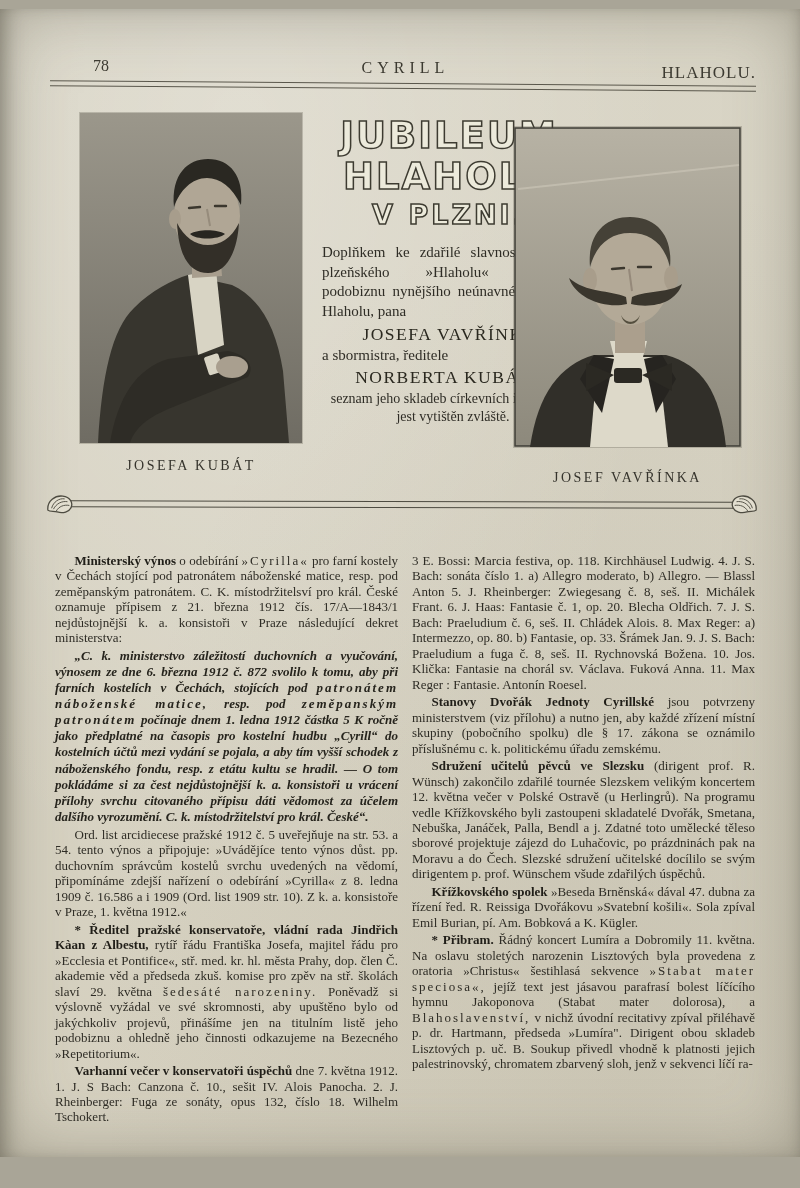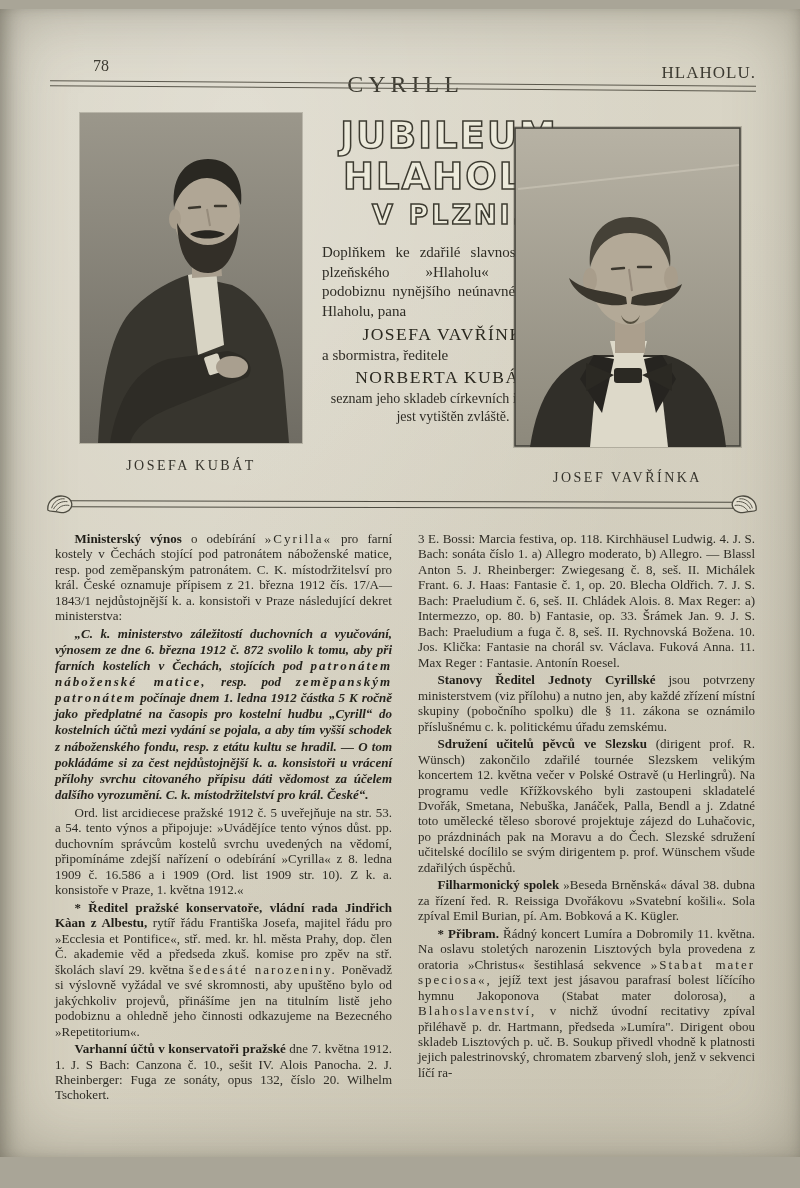--- a/index.html
+++ b/index.html
@@ -10,21 +10,21 @@
       radial-gradient(ellipse at 80% 90%, rgba(120,112,90,0.12), rgba(120,112,90,0) 60%),
       linear-gradient(#d9d5c6,#d5d0bf);
     box-shadow: inset 0 0 70px rgba(86,82,66,0.38), inset 14px 0 22px -12px rgba(60,58,48,0.55), inset -8px 0 16px -10px rgba(60,58,48,0.35);
     font-family:"Liberation Serif", serif;
     color:#2e2c25;
     margin-top:9px;
   }
   
   .hdr{position:absolute;top:46px;left:55px;right:44px;height:26px;color:#3c3a31;}
   .hdr .pg{position:absolute;left:38px;top:2px;font-size:16px;}
-  .hdr .jr{position:absolute;left:0;right:0;top:16px;text-align:center;font-size:24px;letter-spacing:5px;}
+  .hdr .jr{position:absolute;left:0;right:0;top:4px;text-align:center;font-size:16px;letter-spacing:5px;}
   .hdr .vol{position:absolute;right:0;top:8px;font-size:17px;letter-spacing:1px;}
   .hdr-rule{position:absolute;top:74px;left:50px;width:706px;height:4px;
     border-top:1.5px solid #5a574c;border-bottom:1.5px solid #5a574c;transform:rotate(0.45deg);}
   
   .photo{position:absolute;box-shadow:0 0 0 1px rgba(70,66,55,0.25);}
   .photo svg{display:block;width:100%;height:100%;}
   .photo-left{left:80px;top:104px;width:222px;height:330px;}
   .photo-right{left:514px;top:118px;width:227px;height:320px;}
   
   .feature-title{position:absolute;left:314px;top:106px;width:270px;text-align:center;}
@@ -44,21 +44,21 @@
   .caption{position:absolute;text-align:center;font-size:14px;letter-spacing:2.5px;color:#35332c;}
   .caption-left{left:80px;top:449px;width:222px;}
   .caption-right{left:514px;top:461px;width:227px;}
   
   .divider{position:absolute;left:46px;top:482px;width:712px;height:26px;display:flex;align-items:center;}
   .divider .orn{width:28px;height:23px;flex:0 0 auto;}
   .divider .orn svg{display:block;width:100%;height:100%;}
   .divider .orn.flip svg{transform:scaleX(-1);}
   .divider .dline{flex:1;height:5px;border-top:1.6px solid #4d4b41;border-bottom:1.6px solid #4d4b41;margin:0 -3px;transform:rotate(0.12deg);}
   
-  .bodycols{position:absolute;left:55px;top:522px;width:700px;display:flex;gap:26px;}
+  .bodycols{position:absolute;left:55px;top:544px;width:700px;display:flex;gap:14px;}
   .col{width:343px;font-size:13px;line-height:1.19;text-align:justify;color:#2e2c25;}
   .bpar{margin:0 0 2px 0;}
   .bpar.ind{text-indent:1.5em;}
   .bpar.allbold{font-weight:bold;color:#26241d;line-height:1.24;font-style:italic;}
   .seg-lead{font-weight:bold;color:#201e18;}
   .seg-normal{}
   .seg-spaced{letter-spacing:2px;}
   .seg-bold{font-weight:bold;}
   .seg-boldspaced{font-weight:bold;letter-spacing:2px;}
 </style>
@@ -162,24 +162,24 @@
       </svg>
     </span>
   </div>
 
   <div class="bodycols">
     <div class="col">
         <p class="bpar ind"><span class="seg-lead">Ministerský výnos</span><span class="seg-normal"> o odebírání </span><span class="seg-spaced">»Cyrilla«</span><span class="seg-normal"> pro farní kostely v Čechách stojící pod patronátem náboženské matice, resp. pod zeměpanským patronátem. C. K. místodržitelsví pro král. České oznamuje přípisem z 21. března 1912 čís. 17/A—1843/1 nejdůstojnější k. a. konsistoři v Praze následující dekret ministerstva:</span></p>
         <p class="bpar ind allbold"><span class="seg-bold">„C. k. ministerstvo záležitostí duchovních a vyučování, výnosem ze dne 6. března 1912 č. 872 svolilo k tomu, aby při farních kostelích v Čechách, stojících pod </span><span class="seg-boldspaced">patronátem náboženské matice,</span><span class="seg-bold"> resp. pod </span><span class="seg-boldspaced">zeměpanským patronátem</span><span class="seg-bold"> počínaje dnem 1. ledna 1912 částka 5 K ročně jako předplatné na časopis pro kostelní hudbu „Cyrill“ do kostelních účtů mezi vydání se pojala, a aby tím vyšší schodek z náboženského fondu, resp. z etátu kultu se hradil. — O tom pokládáme si za čest nejdůstojnější k. a. konsistoři u vrácení přílohy svrchu citovaného přípisu dáti vědomost za účelem dalšího vyrozumění. C. k. místodržitelství pro král. České“.</span></p>
         <p class="bpar ind"><span class="seg-normal">Ord. list arcidiecese pražské 1912 č. 5 uveřejňuje na str. 53. a 54. tento výnos a připojuje: »Uvádějíce tento výnos důst. pp. duchovním správcům kostelů svrchu uvedených na vědomí, připomínáme zdejší nařízení o odebírání »Cyrilla« z 8. ledna 1909 č. 16.586 a i 1909 (Ord. list 1909 str. 10). Z k. a. konsistoře v Praze, 1. května 1912.«</span></p>
         <p class="bpar ind"><span class="seg-lead">* Ředitel pražské konservatoře, vládní rada Jindřich Kàan z Albestu,</span><span class="seg-normal"> rytíř řádu Františka Josefa, majitel řádu pro »Ecclesia et Pontifice«, stř. med. kr. hl. města Prahy, dop. člen Č. akademie věd a předseda zkuš. komise pro zpěv na stř. školách slaví 29. května </span><span class="seg-spaced">šedesáté narozeniny.</span><span class="seg-normal"> Poněvadž si výslovně vyžádal ve své skromnosti, aby upuštěno bylo od jakýchkoliv projevů, přinášíme jen na titulním listě jeho podobiznu a ohledně jeho činnosti odkazujeme na Bezecného »Repetitorium«.</span></p>
-        <p class="bpar ind"><span class="seg-lead">Varhanní účtů v konservatoři pražské</span><span class="seg-normal"> dne 7. května 1912. 1. J. S Bach: Canzona č. 10., sešit IV. Alois Panocha. 2. J. Rheinberger: Fuga ze sonáty, opus 132, číslo 20. Wilhelm Tschokert.</span></p>
+        <p class="bpar ind"><span class="seg-lead">Varhanní večer v konservatoři úspěchů</span><span class="seg-normal"> dne 7. května 1912. 1. J. S Bach: Canzona č. 10., sešit IV. Alois Panocha. 2. J. Rheinberger: Fuga ze sonáty, opus 132, číslo 18. Wilhelm Tschokert.</span></p>
       </div>
     <div class="col">
         <p class="bpar"><span class="seg-normal">3 E. Bossi: Marcia festiva, op. 118. Kirchhäusel Ludwig. 4. J. S. Bach: sonáta číslo 1. a) Allegro moderato, b) Allegro. — Blassl Anton 5. J. Rheinberger: Zwiegesang č. 8, seš. II. Michálek Frant. 6. J. Haas: Fantasie č. 1, op. 20. Blecha Oldřich. 7. J. S. Bach: Praeludium č. 6, seš. II. Chládek Alois. 8. Max Reger: a) Intermezzo, op. 80. b) Fantasie, op. 33. Šrámek Jan. 9. J. S. Bach: Praeludium a fuga č. 8, seš. II. Rychnovská Božena. 10. Jos. Klička: Fantasie na chorál sv. Václava. Fuková Anna. 11. Max Reger : Fantasie. Antonín Roesel.</span></p>
-        <p class="bpar ind"><span class="seg-lead">Stanovy Ředitel Jednoty Cyrillské</span><span class="seg-normal"> jsou potvrzeny ministerstvem (viz přílohu) a nutno jen, aby každé zřízení místní skupiny (pobočního spolku) dle § 11. zákona se oznámilo příslušnému c. k. politickému úřadu zemskému.</span></p>
+        <p class="bpar ind"><span class="seg-lead">Stanovy Dvořák Jednoty Cyrillské</span><span class="seg-normal"> jsou potvrzeny ministerstvem (viz přílohu) a nutno jen, aby každé zřízení místní skupiny (pobočního spolku) dle § 17. zákona se oznámilo příslušnému c. k. politickému úřadu zemskému.</span></p>
         <p class="bpar ind"><span class="seg-lead">Sdružení učitelů pěvců ve Slezsku</span><span class="seg-normal"> (dirigent prof. R. Wünsch) zakončilo zdařilé tournée Slezskem velikým koncertem 12. května večer v Polské Ostravě (u Herlingrů). Na programu vedle Křížkovského byli zastoupeni skladatelé Dvořák, Smetana, Nebuška, Janáček, Palla, Bendl a j. Zdatné toto umělecké těleso sborové projektuje zájezd do Luhačovic, po prázdninách pak na Moravu a do Čech. Slezské sdružení učitelské docílilo se svým dirigentem p. prof. Wünschem všude zdařilých úspěchů.</span></p>
-        <p class="bpar ind"><span class="seg-lead">Filharmonický spolek</span><span class="seg-normal"> »Beseda Brněnská« dával 38. dubna za řízení řed. R. Reissiga Dvořákovu »Svatební košili«. Sola zpíval Emil Burian, pí. Am. Bobková a K. Kügler.</span></p>
+        <p class="bpar ind"><span class="seg-lead">Křížkovského spolek</span><span class="seg-normal"> »Beseda Brněnská« dával 47. dubna za řízení řed. R. Reissiga Dvořákovu »Svatební košili«. Sola zpíval Emil Burian, pí. Am. Bobková a K. Kügler.</span></p>
         <p class="bpar ind"><span class="seg-lead">* Přibram.</span><span class="seg-normal"> Řádný koncert Lumíra a Dobromily 11. května. Na oslavu stoletých narozenin Lisztových byla provedena z oratoria »Christus« šestihlasá sekvence </span><span class="seg-spaced">»Stabat mater speciosa«,</span><span class="seg-normal"> jejíž text jest jásavou parafrasí bolest líčícího hymnu Jakoponova (Stabat mater dolorosa), a </span><span class="seg-spaced">Blahoslavenství,</span><span class="seg-normal"> v nichž úvodní recitativy zpíval přiléhavě p. dr. Hartmann, předseda »Lumíra". Dirigent obou skladeb Lisztových p. uč. B. Soukup přivedl vhodně k platnosti jejich palestrinovský, chromatem zbarvený sloh, jenž v sekvenci líčí ra-</span></p>
       </div>
   </div>
 
 </div>
 
 </body></html>

